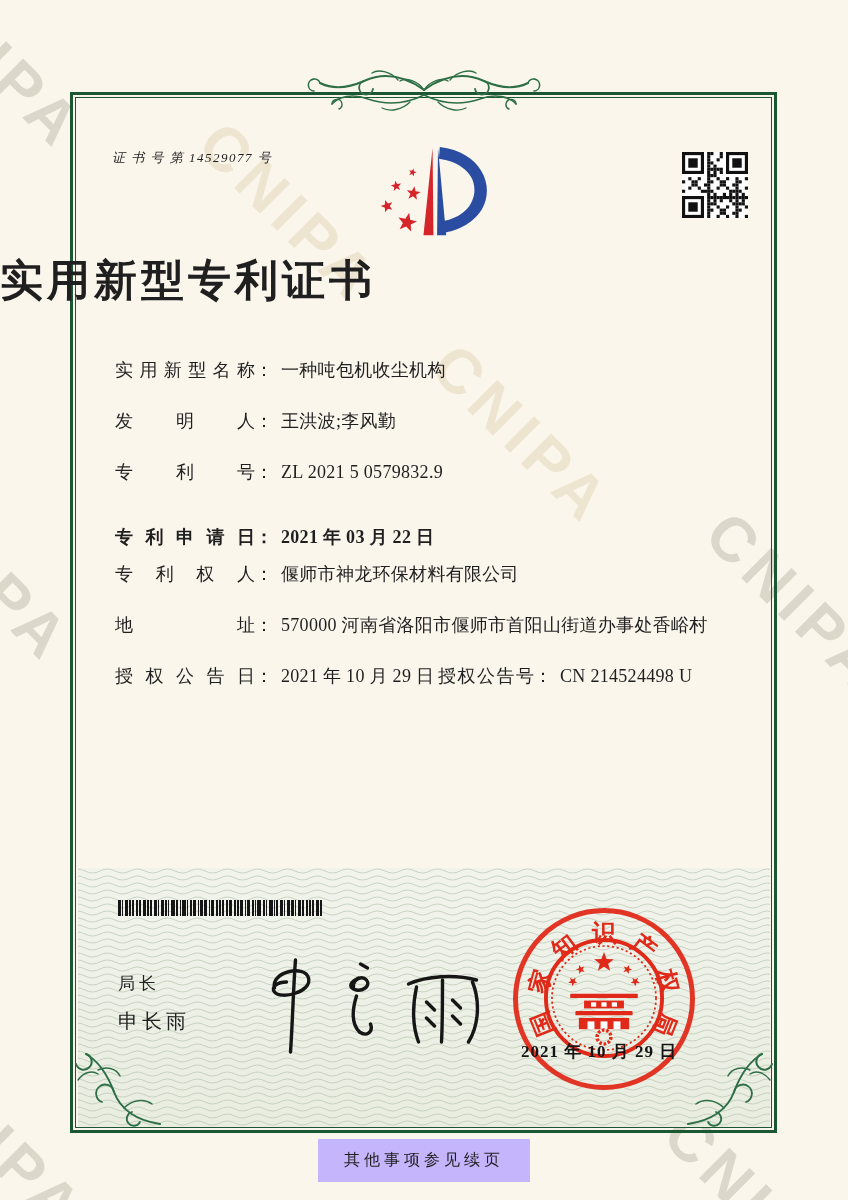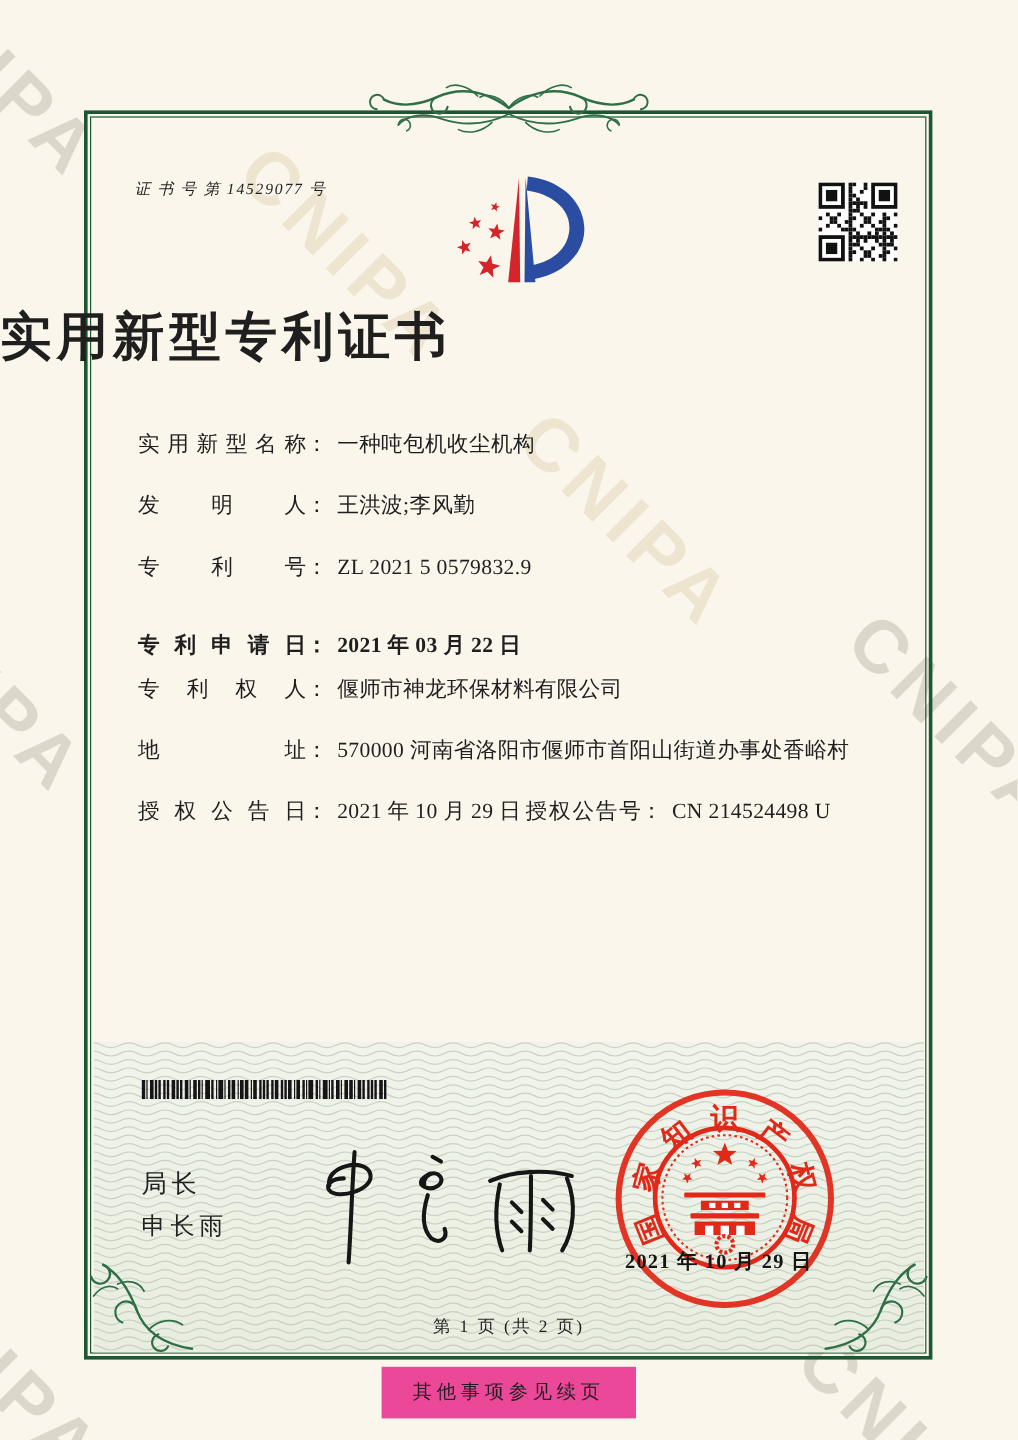--- a/index.html
+++ b/index.html
@@ -34,32 +34,32 @@
   .pair2 .flabel{width:96px;}
   
   .paras{position:absolute;left:97px;top:699px;width:658px;font-size:16px;line-height:26px;
          text-align:justify;z-index:2;}
   .paras p{margin:0 0 1px 0;text-indent:2em;}
   
   .band{position:absolute;left:78px;top:868px;width:692px;height:259px;z-index:2;overflow:hidden;
         background:linear-gradient(#f2f4ec,#e9ede0);}
   .waves{position:absolute;left:0;top:0;}
   .barcode{position:absolute;left:40px;top:32px;width:210px;height:16px;}
-  .signer-title{position:absolute;left:40px;top:104px;font-size:21px;letter-spacing:4px;color:#222;}
+  .signer-title{position:absolute;left:40px;top:104px;font-size:17px;letter-spacing:4px;color:#222;}
   .signer-name{position:absolute;left:40px;top:140px;font-size:20px;letter-spacing:4px;color:#222;}
   .sig{position:absolute;left:160px;top:86px;width:260px;height:105px;}
   .seal{position:absolute;left:435px;top:40px;width:172px;height:172px;border:5px solid rgba(224,42,26,.95);
         border-radius:50%;}
   .ring{position:absolute;left:-5px;top:-5px;width:182px;height:182px;overflow:visible;}
   .emblem{position:absolute;left:21px;top:20px;width:130px;height:130px;}
   .seal-date{position:absolute;left:431px;top:172px;width:180px;text-align:center;font-size:17px;
              color:#151515;letter-spacing:1px;font-weight:bold;}
   .page-no{position:absolute;left:0;right:0;top:228px;text-align:center;font-size:14.5px;letter-spacing:2px;}
   
-  .note-box{position:absolute;left:50%;top:1139px;transform:translateX(-50%);background:#ec4899;
+  .note-box{position:absolute;left:50%;top:1139px;transform:translateX(-50%);background:#c4b5fd;
             padding:11px 26px;font-size:16px;letter-spacing:4px;z-index:2;}
 </style>
 </head>
 <body>
 
 <div class="page">
     <div class="wm out" style="left: 700px; top: 1098px;">CNIPA</div>
     <div class="wm out" style="left: -58px; top: 1038px;">CNIPA</div>
     <div class="wm out" style="left: -72px; top: 468px;">CNIPA</div>
     <div class="wm out" style="left: 742px; top: 498px;">CNIPA</div>
@@ -423,18 +423,17 @@
             <polygon points="75.0,22.0 78.0,29.9 86.4,30.3 79.8,35.6 82.1,43.7 75.0,39.0 67.9,43.7 70.2,35.6 63.6,30.3 72.0,29.9"></polygon>
             <polygon points="46.1,36.8 48.6,39.8 52.3,38.6 50.3,41.9 52.6,45.1 48.8,44.2 46.5,47.3 46.2,43.4 42.5,42.2 46.1,40.7"></polygon>
             <polygon points="35.8,51.5 39.0,53.7 42.3,51.6 41.2,55.3 44.2,57.8 40.3,57.9 38.9,61.5 37.6,57.8 33.7,57.6 36.8,55.2"></polygon>
             <polygon points="103.9,36.8 103.9,40.7 107.5,42.2 103.8,43.4 103.5,47.3 101.2,44.2 97.4,45.1 99.7,41.9 97.7,38.6 101.4,39.8"></polygon>
             <polygon points="114.2,51.5 113.2,55.2 116.3,57.6 112.4,57.8 111.1,61.5 109.7,57.9 105.8,57.8 108.8,55.3 107.7,51.6 111.0,53.7"></polygon>
           </g>
       </svg>
     </div>
     <div class="seal-date">2021 年 10 月 29 日</div>
 
-    <div class="page-no">第 1 页 (共 2 页)</div>
   </div>
 
   <div class="note-box">其他事项参见续页</div>
 
 </div>
 
 </body></html>

